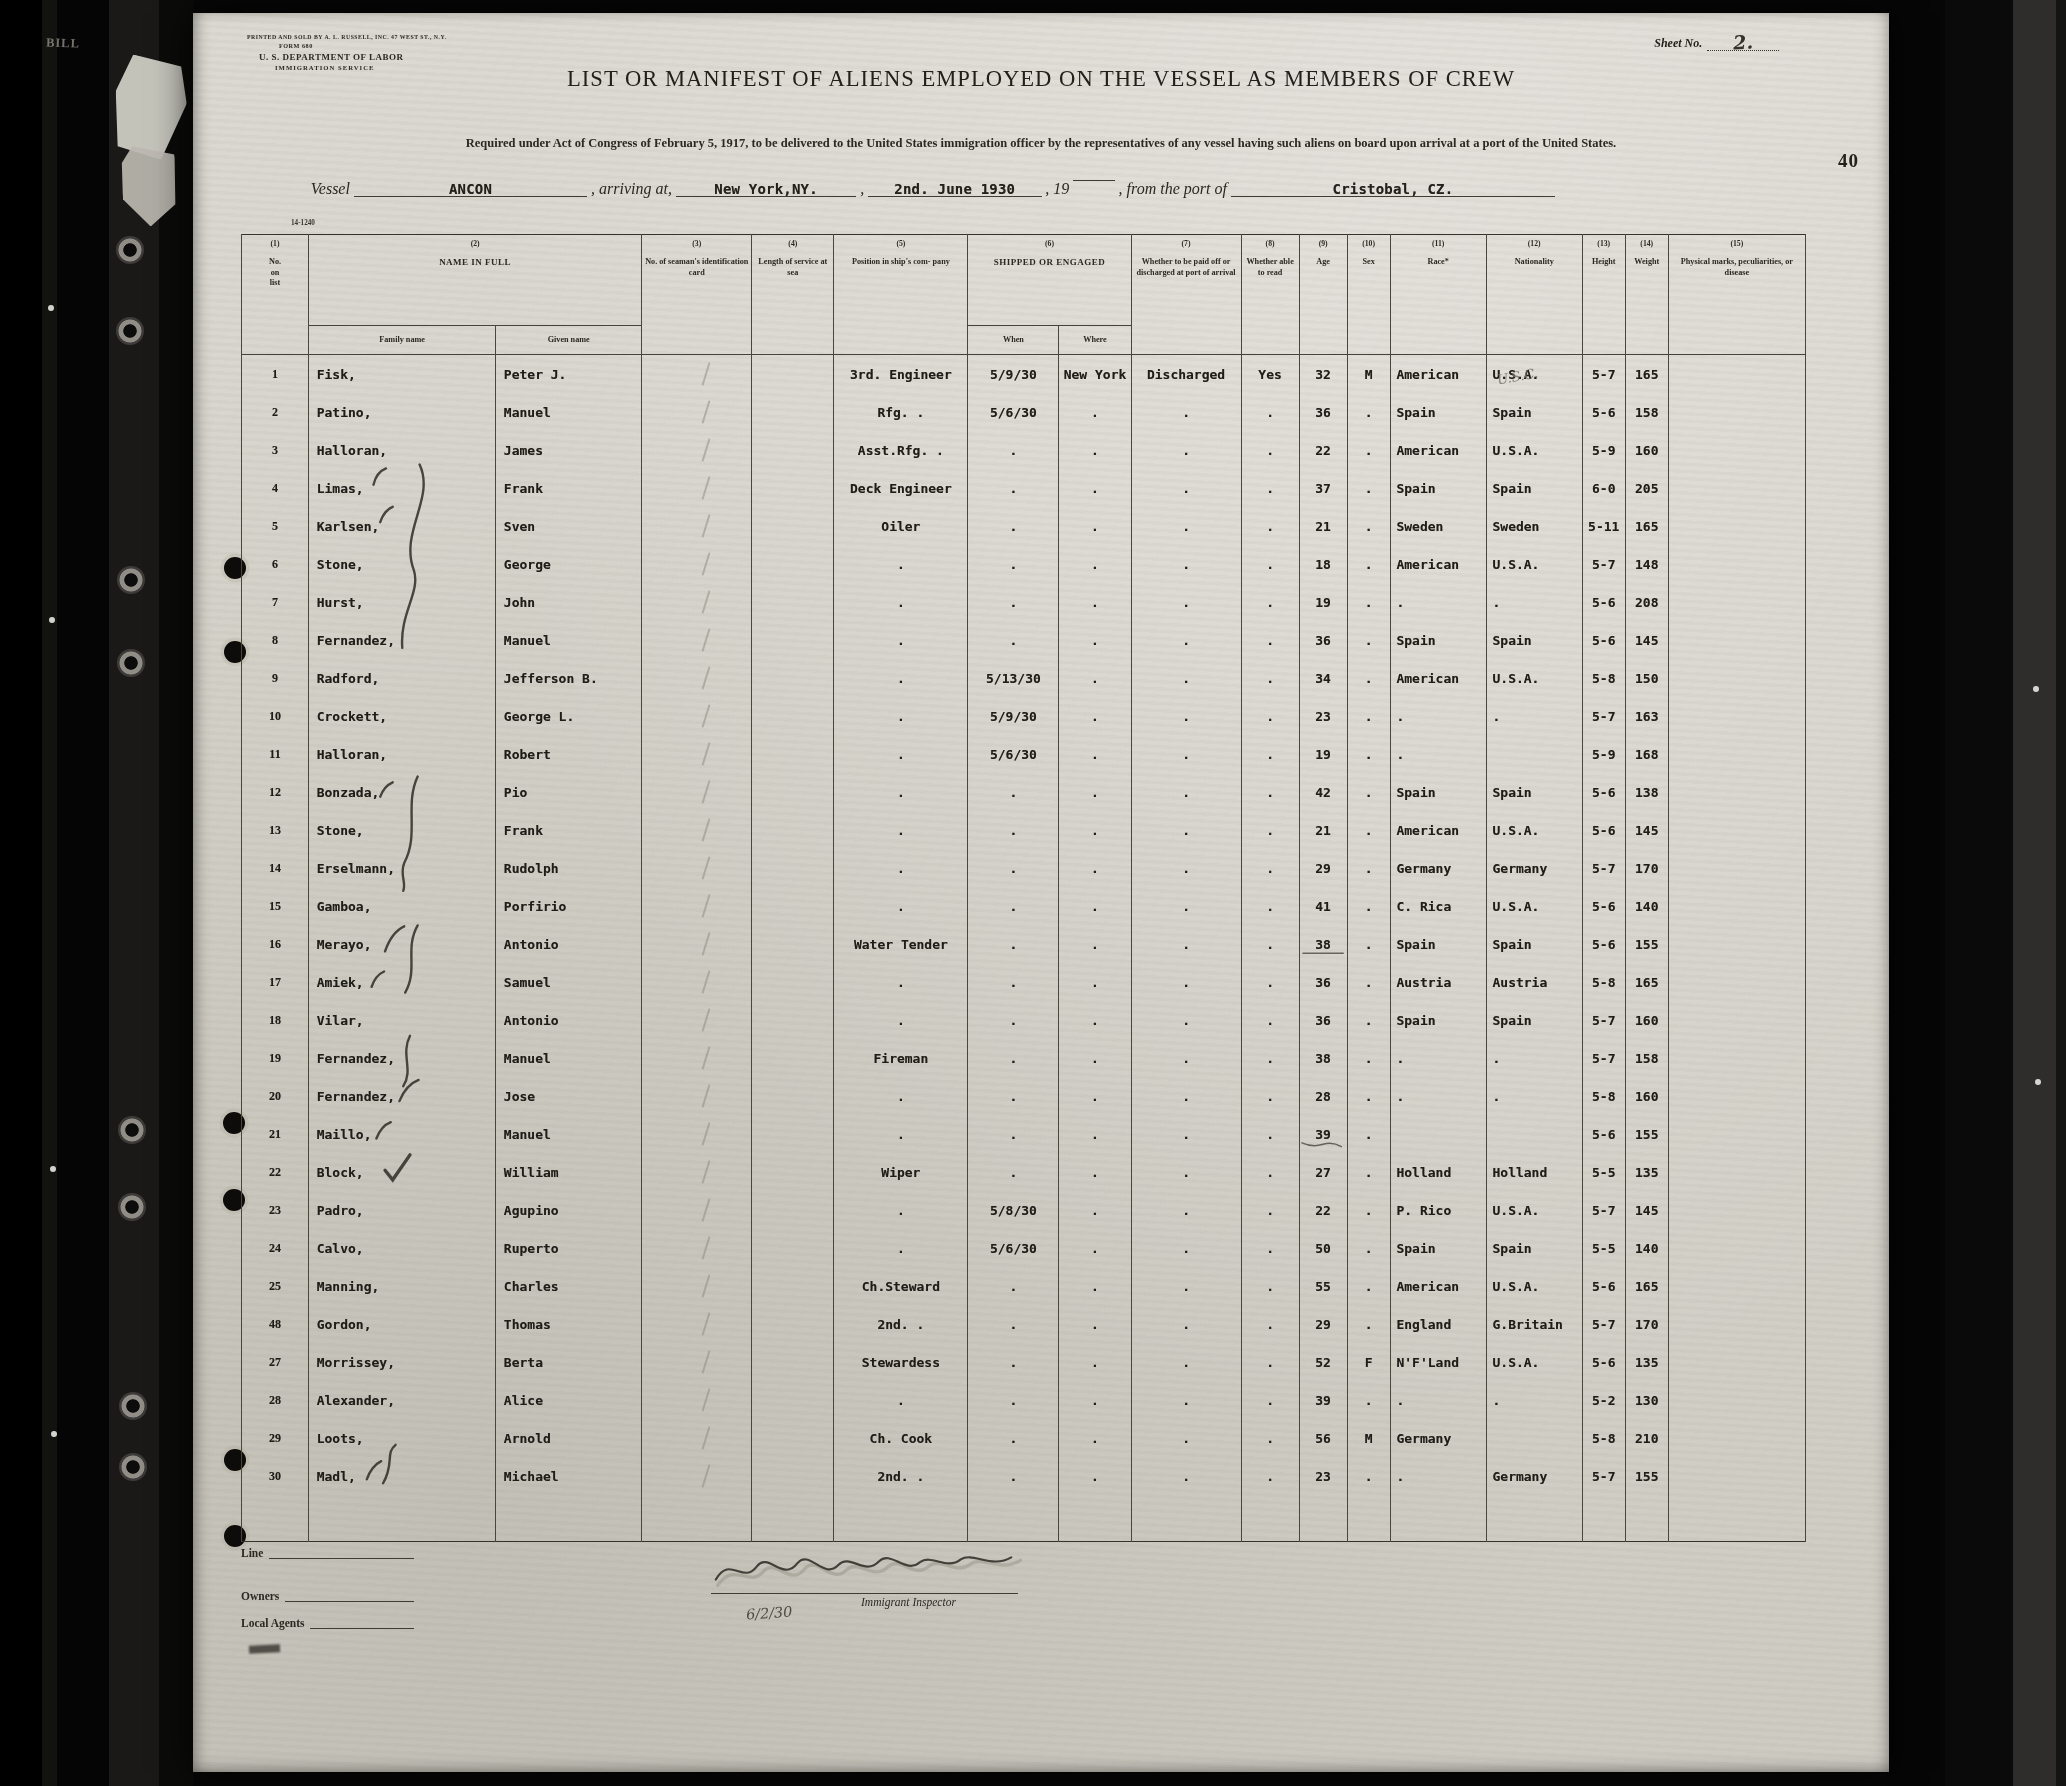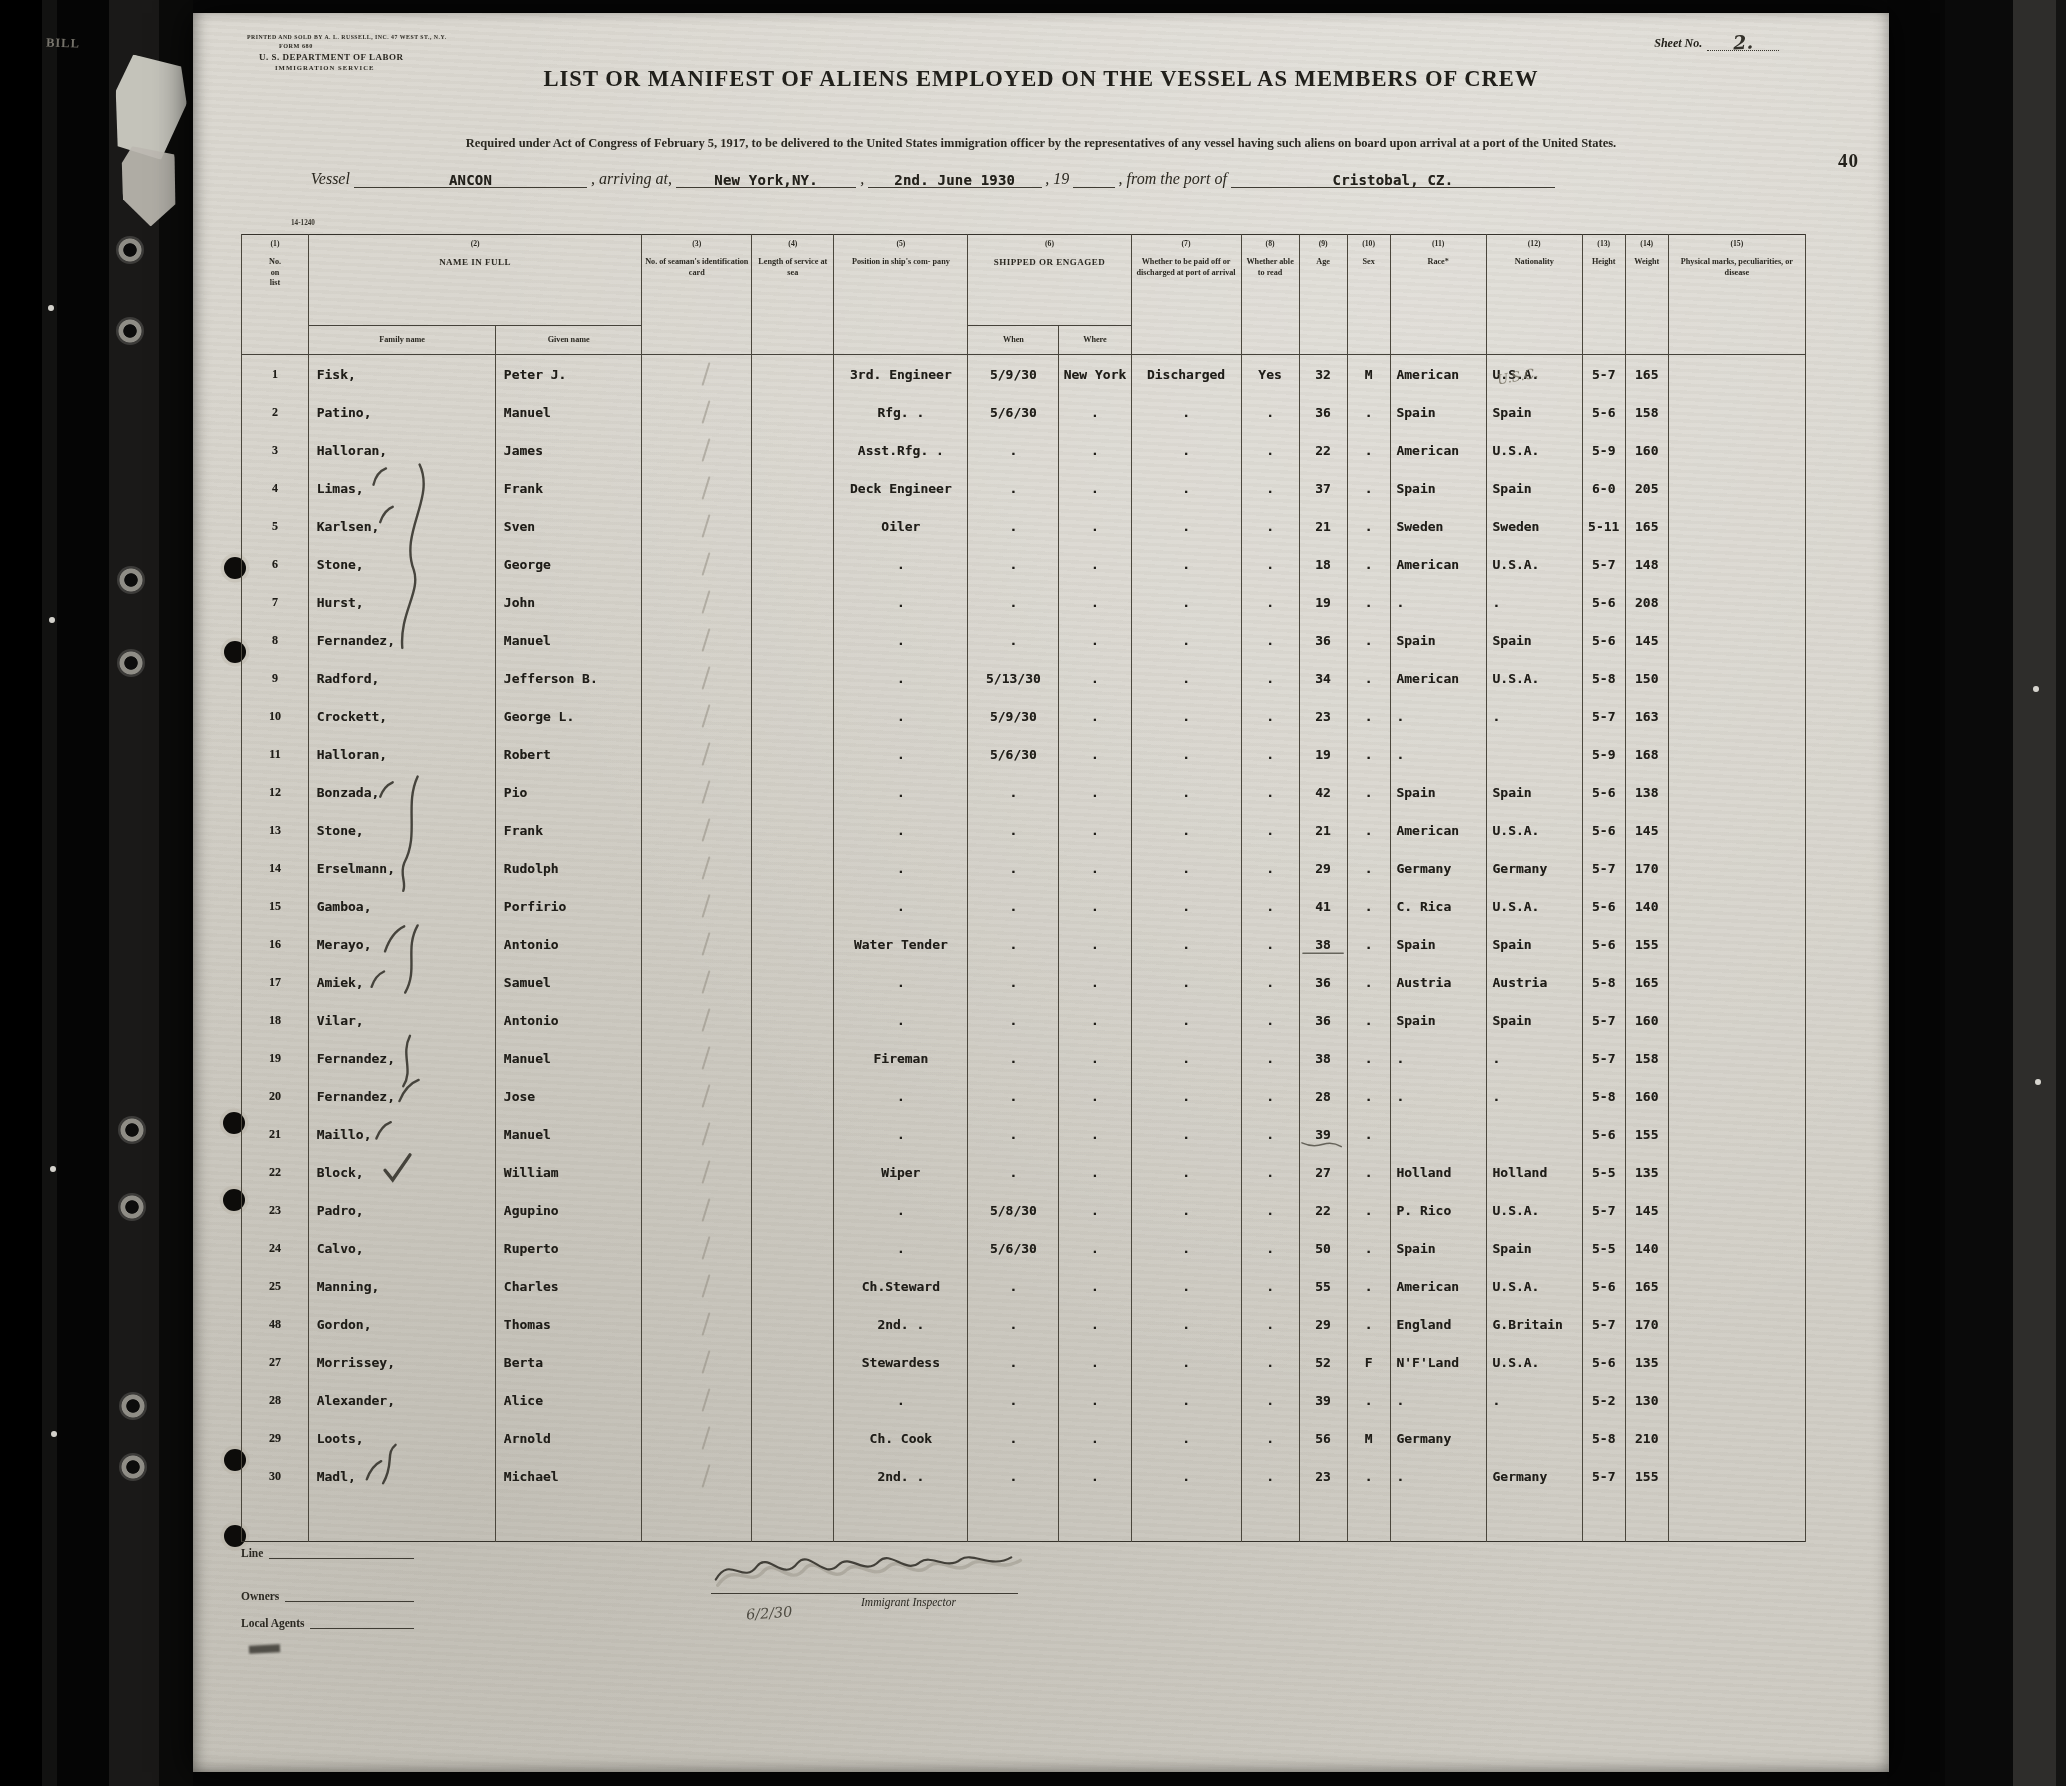--- a/index.html
+++ b/index.html
@@ -46,29 +46,29 @@
   .imprint .l2{font-size:6.2px;font-weight:700;margin-left:32px;letter-spacing:0.5px;}
   .imprint .l3{font-size:9px;font-weight:700;letter-spacing:0.5px;margin-left:12px;}
   .imprint .l4{font-size:6.7px;font-weight:700;margin-left:28px;letter-spacing:1px;}
 
   .sheetno{position:absolute;right:110px;top:14.4px;display:flex;align-items:flex-end;
     font-style:italic;font-size:12px;font-weight:700;}
   .sheetno .dotrule{width:72px;border-bottom:1.4px dotted #3a372f;text-align:center;margin-left:4.8px;}
   .sheetno .val{font-size:19px;display:inline-block;transform:rotate(-3deg) translateY(2.9px);font-weight:700;}
 
   .form-title{position:absolute;left:0;right:0;top:53px;text-align:center;font-size:22.6px;
-    font-weight:700;letter-spacing:1px;color:#21201b;}
+    font-weight:400;letter-spacing:1px;color:#21201b;}
   .form-instructions{position:absolute;left:50%;transform:translateX(-50%);top:95px;width:1431px;
     text-align:center;font-size:12.5px;font-weight:700;line-height:1.5;color:#2b2922;margin-top:26px;}
 
   .pageno{position:absolute;right:30px;top:137px;font-size:19px;font-weight:700;letter-spacing:1px;}
   .form-code{position:absolute;left:98px;top:206px;font-size:7.2px;font-weight:700;color:#3a372f;}
 
   
-  .vessel-line{position:absolute;left:114px;top:157px;display:flex;align-items:flex-end;
+  .vessel-line{position:absolute;left:114px;top:167px;display:flex;align-items:flex-start;
     font-style:italic;font-size:16px;color:#2b2820;white-space:nowrap;}
   .vessel-line .lbl{margin:0 3.8px;font-weight:400;}
   .blank{border-bottom:1px solid #3f3c33;display:flex;justify-content:center;padding:0 3.8px;}
   .blank .typed{font-size:14px;font-style:normal;transform:translateY(1.4px);}
   .b1{width:226px;} .b2{width:173px;} .b3{width:166px;} .b4{width:34px;} .b5{width:317px;}
 
   
   table.manifest{position:absolute;left:48px;top:221px;width:1565px;table-layout:fixed;
     border-collapse:collapse;border:1.4px solid #35322b;}
   .manifest th,.manifest td{border-left:1px solid #4a463c;border-right:1px solid #4a463c;overflow:hidden;}

